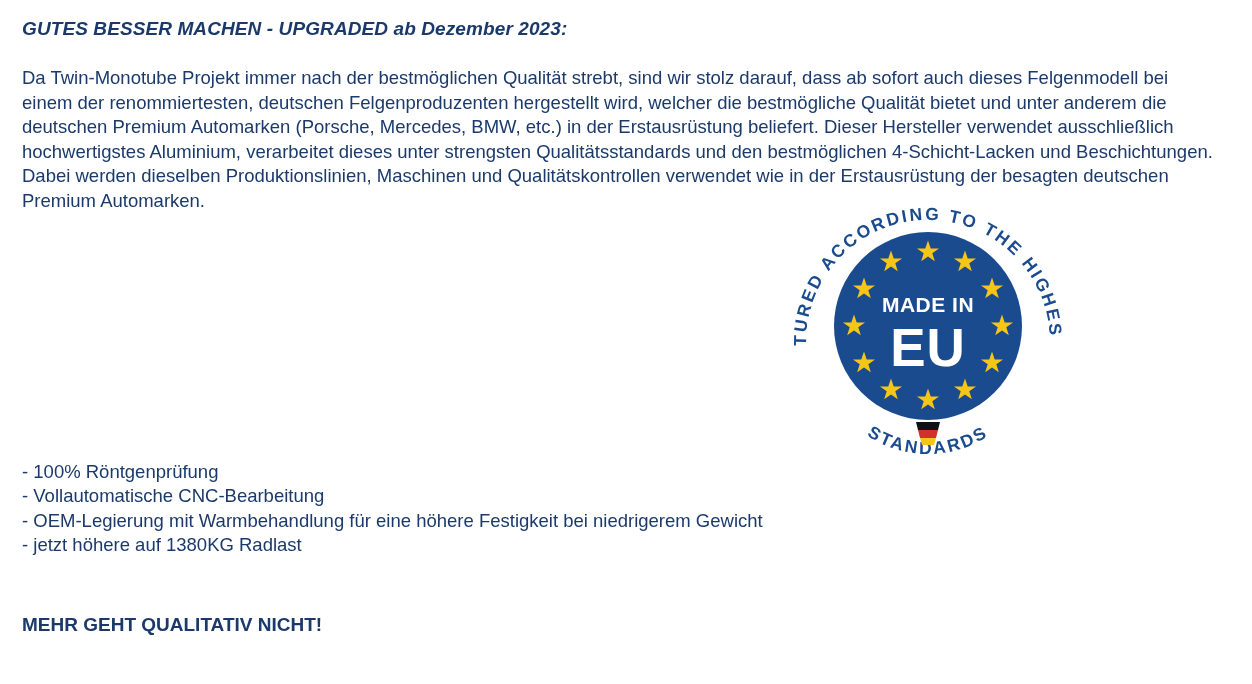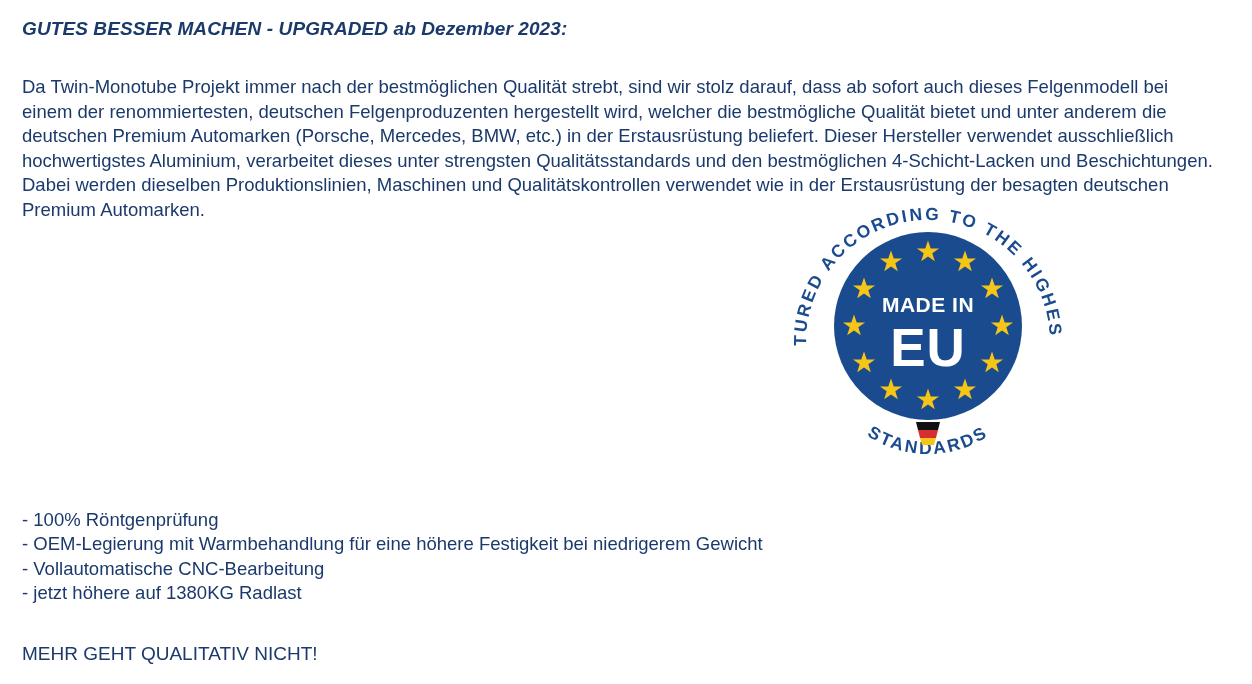--- a/index.html
+++ b/index.html
@@ -32,41 +32,39 @@
   }
   .paragraph {
     position: absolute;
     left: 22px;
     top: 66px;
     width: 1196px;
     font-size: 18.5px;
     line-height: 24.5px;
     color: #1b3a6b;
     text-align: left;
-    margin-top: 9px;
   }
   .bullets {
     position: absolute;
     left: 22px;
     top: 460px;
     width: 1100px;
     font-size: 18.5px;
     line-height: 24.3px;
     color: #1b3a6b;
-    margin-top: 48px;
   }
   .bullets div {
     white-space: nowrap;
   }
   .footer {
     position: absolute;
     left: 22px;
-    top: 643px;
+    top: 614px;
     font-size: 19px;
-    font-weight: normal;
+    font-weight: bold;
     color: #1b3a6b;
   }
   .badge {
     position: absolute;
     left: 788px;
     top: 204px;
     width: 280px;
     height: 250px;
   }
   .badge svg {
@@ -144,20 +142,20 @@
       <g>
         <path d="M 128,218 L 152,218 L 150,226 L 130,226 Z" fill="#111111"></path>
         <path d="M 130,226 L 150,226 L 148,234 L 132,234 Z" fill="#d32f2f"></path>
         <path d="M 132,234 L 148,234 L 146,241 L 134,241 Z" fill="#f5c518"></path>
       </g>
     </svg>
   </div>
 
   <div class="bullets">
     <div>- 100% Röntgenprüfung</div>
+    <div>- Vollautomatische CNC-Bearbeitung</div>
     <div>- OEM-Legierung mit Warmbehandlung für eine höhere Festigkeit bei niedrigerem Gewicht</div>
-    <div>- Vollautomatische CNC-Bearbeitung</div>
     <div>- jetzt höhere auf 1380KG Radlast</div>
   </div>
 
   <div class="footer">MEHR GEHT QUALITATIV NICHT!</div>
 
 </div>
 
 </body></html>

